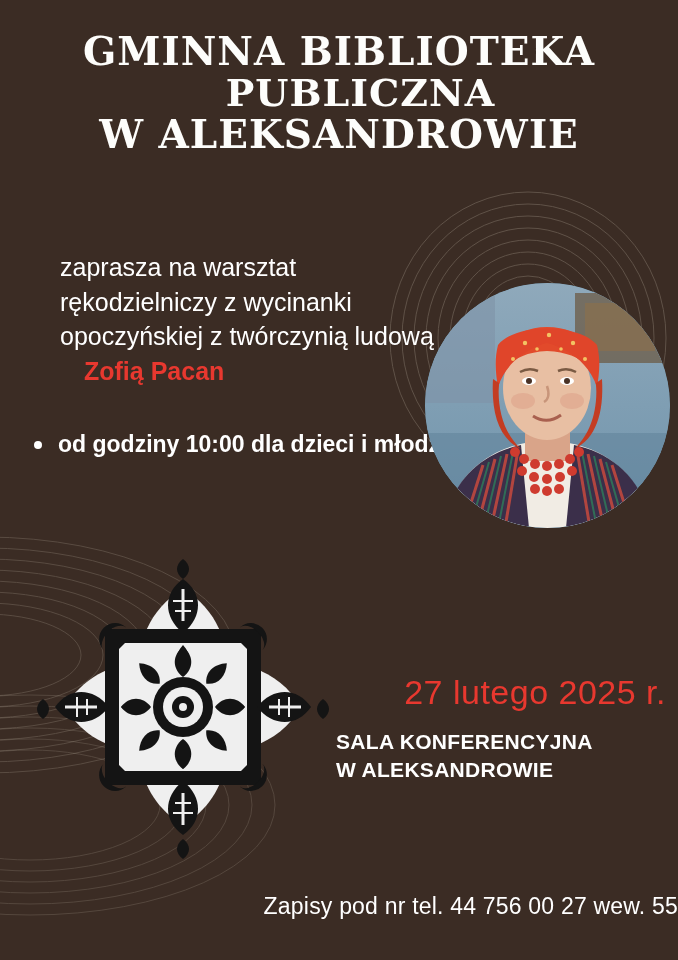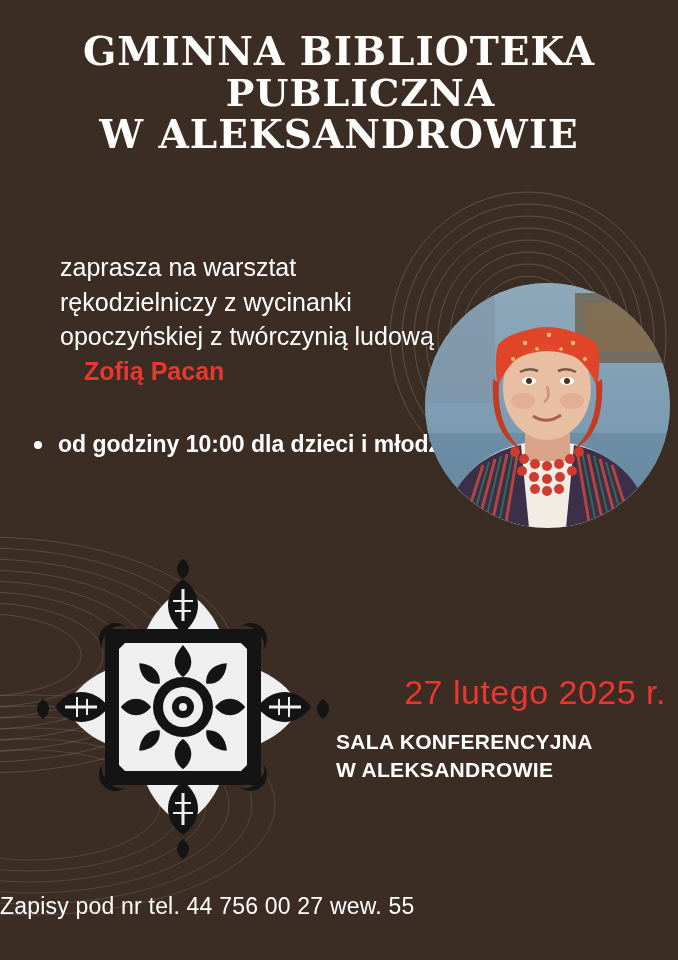--- a/index.html
+++ b/index.html
@@ -157,21 +157,21 @@
     letter-spacing: 0.3px;
   }
   .venue span { display: block; }
 
   
   .footer {
     position: absolute;
     top: 893px;
     left: 0;
     width: 678px;
-    text-align: left;
+    text-align: right;
     font-size: 23px;
     color: #ffffff;
     letter-spacing: 0.2px;
   }
 </style>
 </head>
 <body>
 
 <div class="poster">
 

